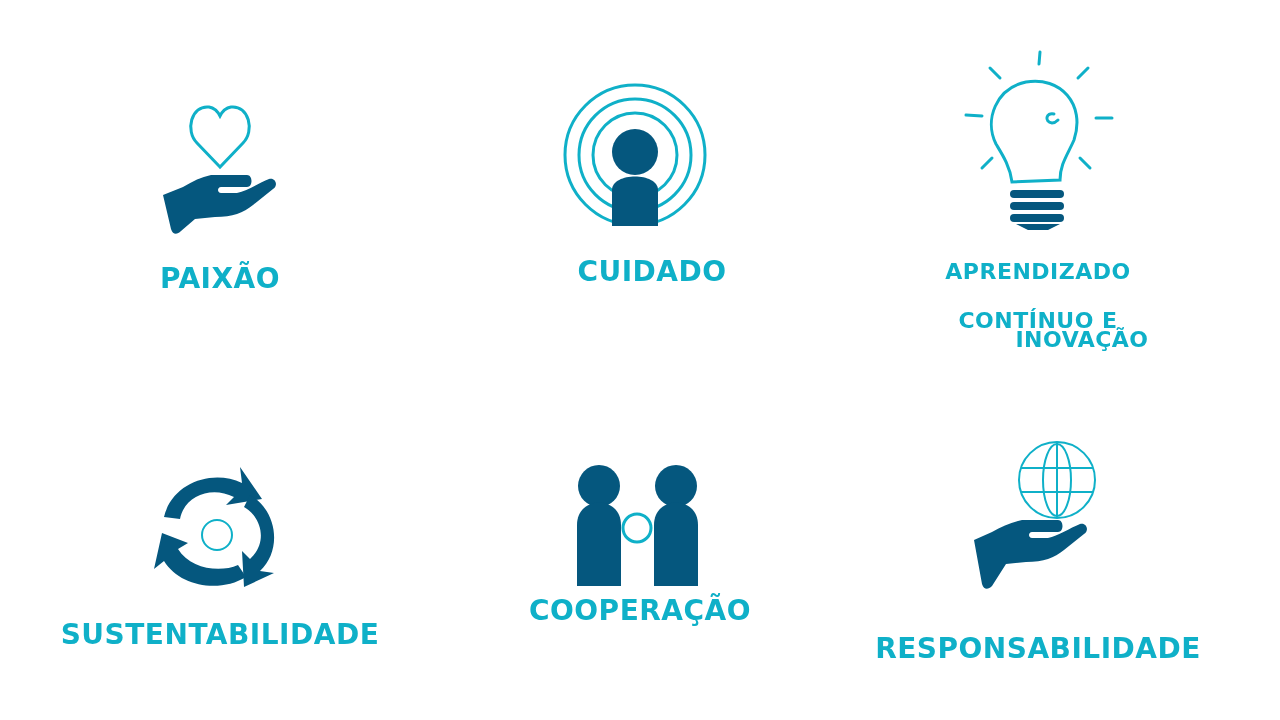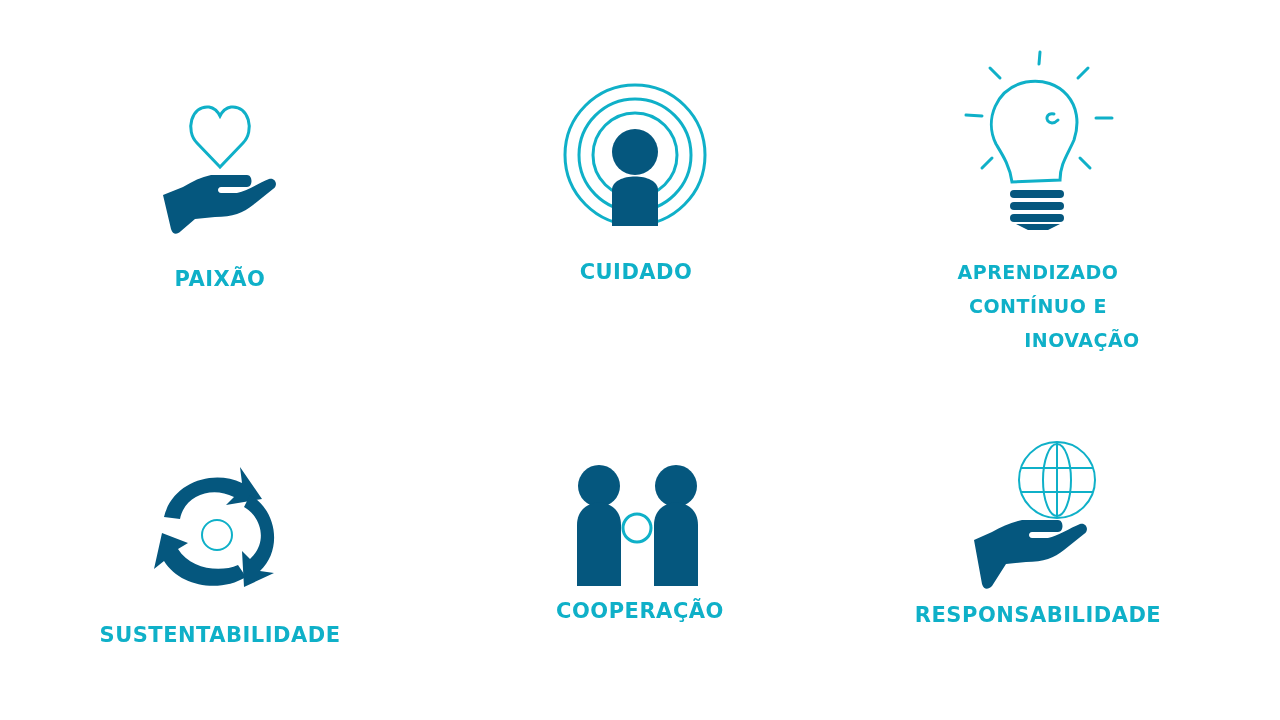--- a/index.html
+++ b/index.html
@@ -1,38 +1,38 @@
 <!DOCTYPE html>
 <html><head>
 <meta charset="utf-8">
 <style>
   html,body{margin:0;padding:0;background:#ffffff;}
   body{width:1280px;height:720px;position:relative;overflow:hidden;font-family:"DejaVu Sans","Liberation Sans",sans-serif;}
   .icon{position:absolute;}
-  .label{position:absolute;color:#0fb0c8;font-weight:bold;text-align:center;font-size:21px;line-height:34px;letter-spacing:0.5px;white-space:nowrap;transform:translateX(-50%);}
-  .label.small{font-size:19px;line-height:34px;}
+  .label{position:absolute;color:#0fb0c8;font-weight:bold;text-align:center;font-size:28px;line-height:34px;letter-spacing:0.5px;white-space:nowrap;transform:translateX(-50%);}
+  .label.small{font-size:22px;line-height:34px;}
 </style>
 </head>
 <body>
 
 <svg class="icon" style="left:155px;top:95px" width="130" height="145" viewBox="0 0 130 145">
   <path d="M65 72 L42 48 C30 36 36 10 54 12 C60 13 63 17 65 21 C67 17 70 13 76 12 C94 10 100 36 88 48 Z" fill="none" stroke="#0fb0c8" stroke-width="3"></path>
   <path d="M8 100 L28 92 C38 86 46 82 56 80 L92 80 C98 80 98 92 92 92 L66 92 C62 92 62 98 66 98 L82 98 C92 96 104 88 114 84 C120 82 124 90 118 94 L98 110 C88 118 78 122 60 122 L40 124 L26 136 C22 140 18 140 16 134 Z" fill="#05577e"></path>
 </svg>
 <div class="label" style="left:220px;top:262px">PAIXÃO</div>
 
 <svg class="icon" style="left:560px;top:80px" width="150" height="150" viewBox="0 0 150 150">
   <circle cx="75" cy="75" r="70" fill="none" stroke="#0fb0c8" stroke-width="3"></circle>
   <circle cx="75" cy="75" r="56" fill="none" stroke="#0fb0c8" stroke-width="3"></circle>
   <circle cx="75" cy="75" r="42" fill="none" stroke="#0fb0c8" stroke-width="3"></circle>
   <circle cx="75" cy="72" r="23" fill="#05577e"></circle>
   <path d="M52 146 L52 110 C52 92 98 92 98 110 L98 146 Z" fill="#05577e"></path>
   <rect x="50" y="146" width="50" height="4" fill="#ffffff"></rect>
 </svg>
-<div class="label" style="left:636px;top:255px">CUIDADO</div>
+<div class="label" style="left:652px;top:255px">CUIDADO</div>
 
 <svg class="icon" style="left:960px;top:50px" width="160" height="180" viewBox="0 0 160 180">
   <g stroke="#0fb0c8" stroke-width="3" fill="none" stroke-linecap="round">
     <line x1="80" y1="2" x2="79" y2="14"></line>
     <line x1="30" y1="18" x2="40" y2="28"></line>
     <line x1="128" y1="18" x2="118" y2="28"></line>
     <line x1="6" y1="65" x2="22" y2="66"></line>
     <line x1="136" y1="68" x2="152" y2="68"></line>
     <line x1="22" y1="118" x2="32" y2="108"></line>
     <line x1="120" y1="108" x2="130" y2="118"></line>
@@ -41,21 +41,21 @@
   </g>
   <g fill="#05577e">
     <rect x="50" y="140" width="54" height="8" rx="4"></rect>
     <rect x="50" y="152" width="54" height="8" rx="4"></rect>
     <rect x="50" y="164" width="54" height="8" rx="4"></rect>
     <path d="M56 174 L100 174 L88 180 L68 180 Z"></path>
   </g>
 </svg>
 <div>
   <div class="label small" style="left:1038px;top:255px">APRENDIZADO</div>
-  <div class="label small" style="left:1038px;top:289px">CONTÍNUO E</div>
+  <div class="label small" style="left:1038px;top:304px">CONTÍNUO E</div>
   <div class="label small" style="left:1082px;top:323px">INOVAÇÃO</div>
 </div>
 
 <svg class="icon" style="left:150px;top:465px" width="135" height="125" viewBox="0 0 135 125">
   <g fill="#05577e">
     <path d="M14 52 C22 18 62 4 92 18 L90 2 L112 34 L76 40 L84 32 C60 20 34 32 30 54 Z"></path>
     <path d="M100 30 C128 46 132 86 110 106 L124 108 L94 122 L92 86 L100 94 C118 78 112 52 94 42 Z"></path>
     <path d="M96 112 C70 128 30 122 14 96 L4 104 L12 68 L38 78 L28 84 C40 104 70 108 88 100 Z"></path>
   </g>
   <circle cx="67" cy="70" r="15" fill="none" stroke="#0fb0c8" stroke-width="2"></circle>
@@ -76,13 +76,13 @@
 <svg class="icon" style="left:968px;top:440px" width="135" height="152" viewBox="0 0 135 152">
   <g stroke="#0fb0c8" stroke-width="2" fill="none">
     <circle cx="89" cy="40" r="38"></circle>
     <ellipse cx="89" cy="40" rx="14" ry="36"></ellipse>
     <line x1="89" y1="3" x2="89" y2="77"></line>
     <line x1="53" y1="28" x2="125" y2="28"></line>
     <line x1="53" y1="52" x2="125" y2="52"></line>
   </g>
   <path d="M6 100 L24 92 C34 86 44 82 54 80 L90 80 C96 80 96 92 90 92 L64 92 C60 92 60 98 64 98 L80 98 C90 96 102 88 112 84 C118 82 122 90 116 94 L96 110 C86 118 76 122 58 122 L38 124 L24 146 C20 150 16 150 14 144 Z" fill="#05577e"></path>
 </svg>
-<div class="label" style="left:1038px;top:598px">RESPONSABILIDADE</div>
+<div class="label" style="left:1038px;top:632px">RESPONSABILIDADE</div>
 
 </body></html>

